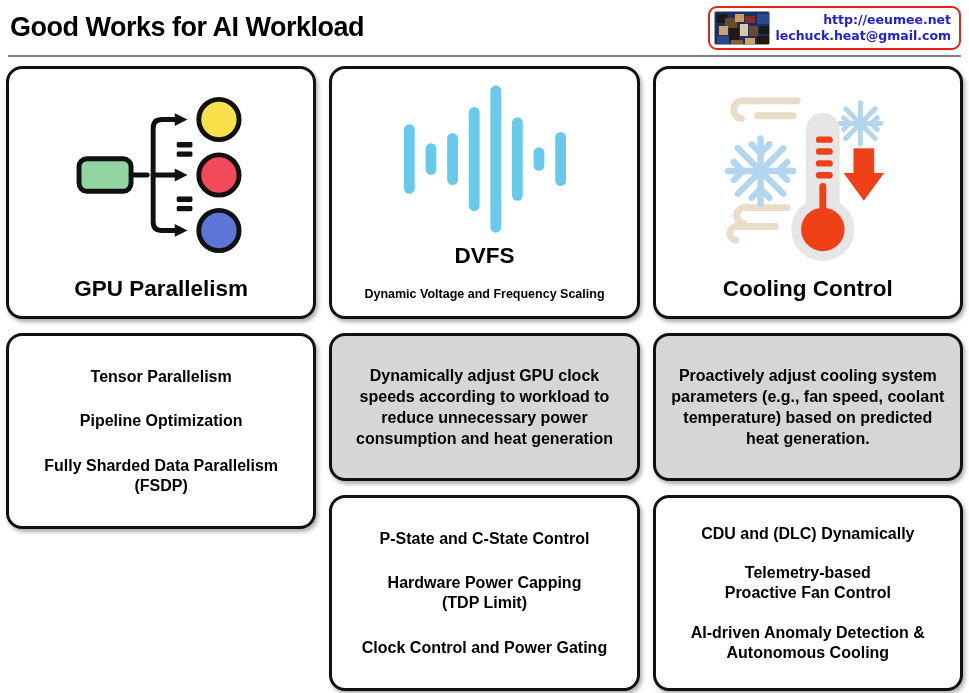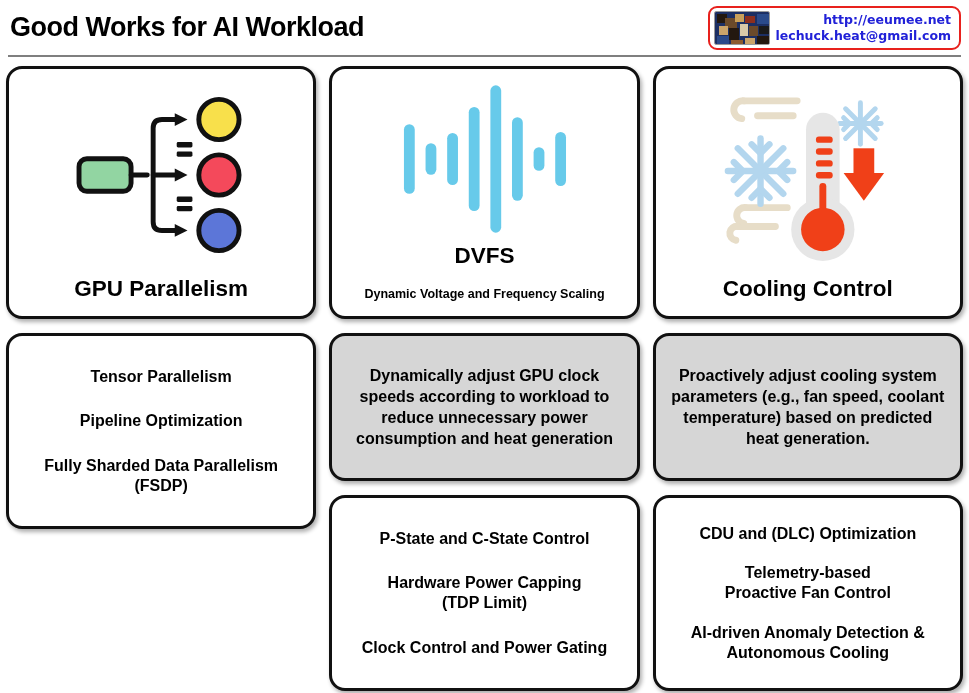--- a/index.html
+++ b/index.html
@@ -204,21 +204,21 @@
 
         </div>
       </div>
       <div class="card desc-card">
         <div class="desc-text">Proactively adjust cooling system
 parameters (e.g., fan speed, coolant
 temperature) based on predicted
 heat generation.</div>
       </div>
       <div class="card methods-card">
-        <div class="method-item">CDU and (DLC) Optimization</div>
+        <div class="method-item">CDU and (DLC) Dynamically</div>
         <div class="method-item">Telemetry-based
 Proactive Fan Control</div>
         <div class="method-item">AI-driven Anomaly Detection &amp;
 Autonomous Cooling</div>
       </div>
     </div>
 
   </div>
 </div>
 

